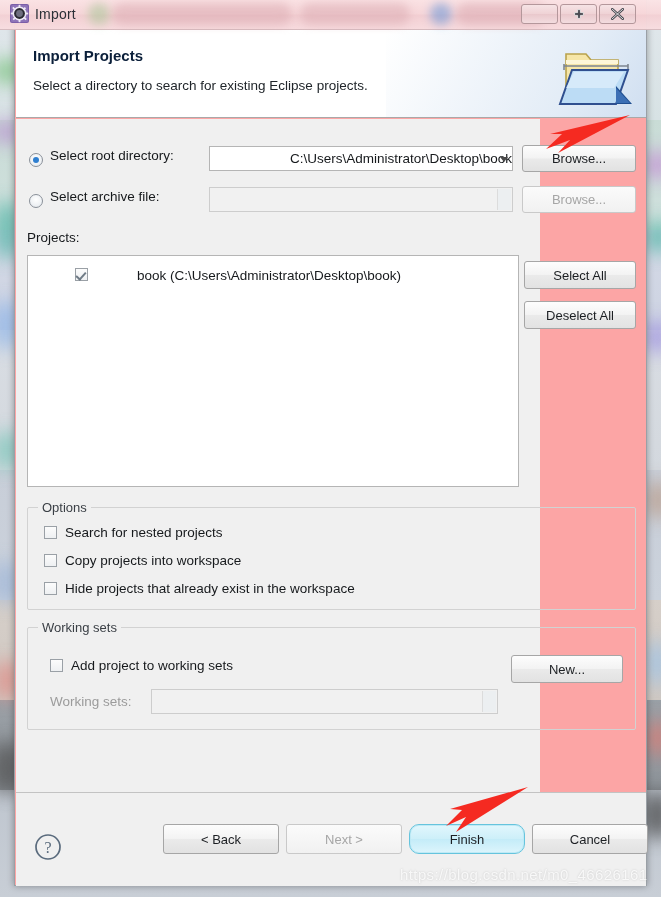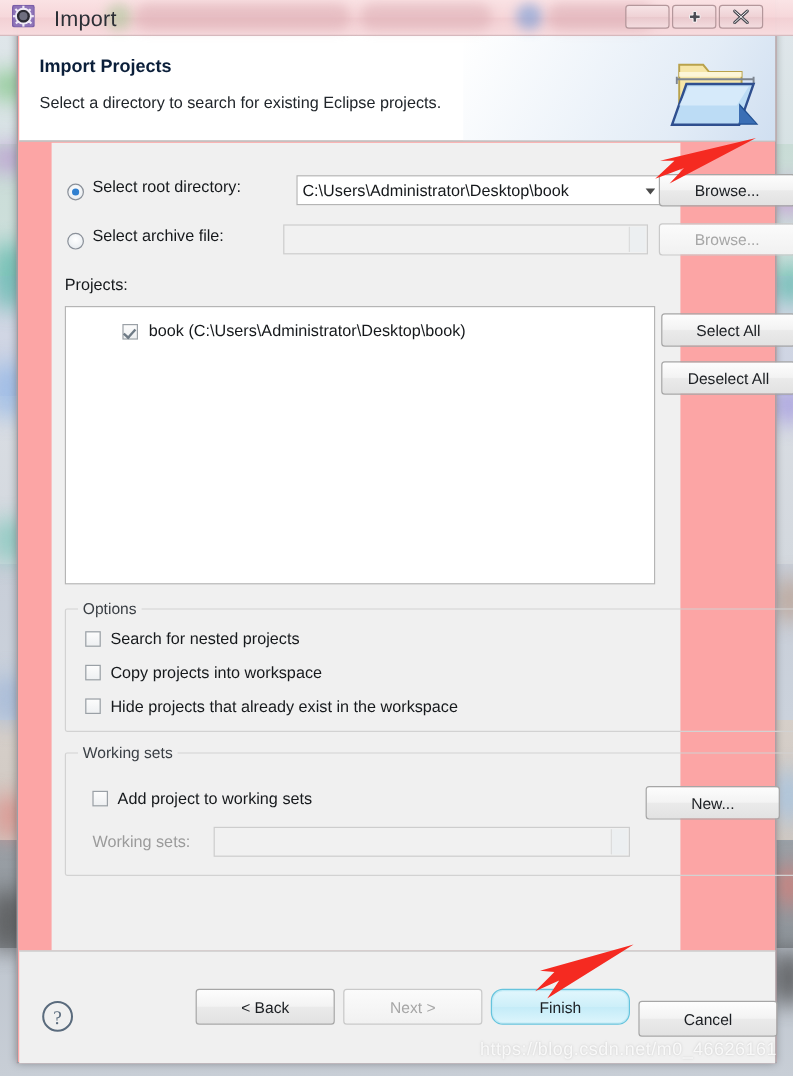--- a/index.html
+++ b/index.html
@@ -79,23 +79,23 @@
   }
   #app-icon {
     position: absolute;
     left: 10px;
     top: 4px;
     width: 19px;
     height: 19px;
   }
   #app-title {
     position: absolute;
-    left: 45px;
+    left: 35px;
     top: 6px;
-    font-size: 18px;
+    font-size: 14px;
     color: #2b2f36;
     letter-spacing: .2px;
     white-space: nowrap;
     text-align: right;
   }
   .win-btn {
     position: absolute;
     top: 4px;
     width: 37px;
     height: 20px;
@@ -154,21 +154,20 @@
   }
 
   
   #body {
     position: absolute;
     left: 1px;
     top: 119px;
     width: 524px;
     height: 673px;
     background: #f0f0f0;
-    margin-left: 27px;
   }
 
   .lbl { font-size: 13.5px; color: #16191c; white-space: nowrap; }
   .lbl.dim { color: #9b9b9b; }
 
   .radio {
     position: absolute;
     width: 14px; height: 14px;
     border-radius: 50%;
     box-sizing: border-box;
@@ -345,38 +344,38 @@
       <path d="M16 34 L66 34 L56 50 L8 50 Z" fill="#dceefb" opacity=".8"></path>
       <path d="M58 48 L74 66 L58 66 Z" fill="#1f4e90"></path>
       <path d="M58 50 L72 65 L58 65 Z" fill="#3b6fb5"></path>
     </svg>
   </div>
 
   <div id="body">
 
     <div class="radio checked" style="left:13px; top:34px;"></div>
     <div class="lbl" style="position:absolute; left:34px; top:29px;">Select root directory:</div>
-    <div class="field" style="left:204px; top:27px; width:304px; height:25px;">
+    <div class="field" style="left:193px; top:27px; width:304px; height:25px;justify-content:flex-end;">
       <span>C:\Users\Administrator\Desktop\book</span>
       <span class="combo-arrow"></span>
     </div>
     <div class="btn" style="left:506px; top:26px; width:114px; height:27px;">Browse...</div>
 
     <div class="radio" style="left:13px; top:75px;"></div>
     <div class="lbl" style="position:absolute; left:34px; top:70px;">Select archive file:</div>
     <div class="field dim" style="left:193px; top:68px; width:304px; height:25px;">
       <span></span>
       <span class="scroll-stub"></span>
     </div>
     <div class="btn disabled" style="left:506px; top:67px; width:114px; height:27px;">Browse...</div>
 
     <div class="lbl" style="position:absolute; left:11px; top:111px;">Projects:</div>
 
     <div class="listbox" style="left:11px; top:136px; width:492px; height:232px;">
-      <div style="position:absolute; left:47px; top:12px; display:flex; align-items:flex-end;">
+      <div style="position:absolute; left:47px; top:12px; display:flex; align-items:flex-start;gap:40px;">
         <span class="cbx checked" style="position:relative; left:0; top:0; flex:0 0 auto;"></span>
         <span style="margin-left:9px; font-size:13.5px; white-space:nowrap;">book (C:\Users\Administrator\Desktop\book)</span>
       </div>
     </div>
 
     <div class="btn" style="left:508px; top:142px; width:112px; height:28px;">Select All</div>
     <div class="btn" style="left:508px; top:182px; width:112px; height:28px;">Deselect All</div>
 
     <div class="group" style="left:11px; top:388px; width:609px; height:103px;">
       <span class="group-title">Options</span>
@@ -415,21 +414,21 @@
 
   <div id="footer">
     <svg id="help-icon" viewBox="0 0 28 28">
       <circle cx="14" cy="14" r="12" fill="none" stroke="#5a6b7d" stroke-width="1.7"></circle>
       <text x="14" y="20" text-anchor="middle" font-family="Liberation Serif, serif" font-size="16" fill="#5a6b7d">?</text>
     </svg>
 
     <div class="btn" style="left:147px; top:31px; width:116px; height:30px;">&lt; Back</div>
     <div class="btn disabled" style="left:270px; top:31px; width:116px; height:30px;">Next &gt;</div>
     <div class="btn default" style="left:393px; top:31px; width:116px; height:30px;border-radius:10px;">Finish</div>
-    <div class="btn" style="left:516px; top:31px; width:116px; height:30px;margin-top:10px;">Cancel</div>
+    <div class="btn" style="left:516px; top:31px; width:116px; height:30px;">Cancel</div>
   </div>
 </div>
 
 <div id="titlebar">
   <div class="tb-blur" style="left:88px;  width:22px; background:#9fc48f;"></div>
   <div class="tb-blur" style="left:112px; width:180px; background:#d8a6ad;"></div>
   <div class="tb-blur" style="left:300px; width:110px; background:#d9a8af;"></div>
   <div class="tb-blur" style="left:430px; width:22px; background:#5b8fd6;"></div>
   <div class="tb-blur" style="left:456px; width:90px; background:#d7a4ac;"></div>
 

